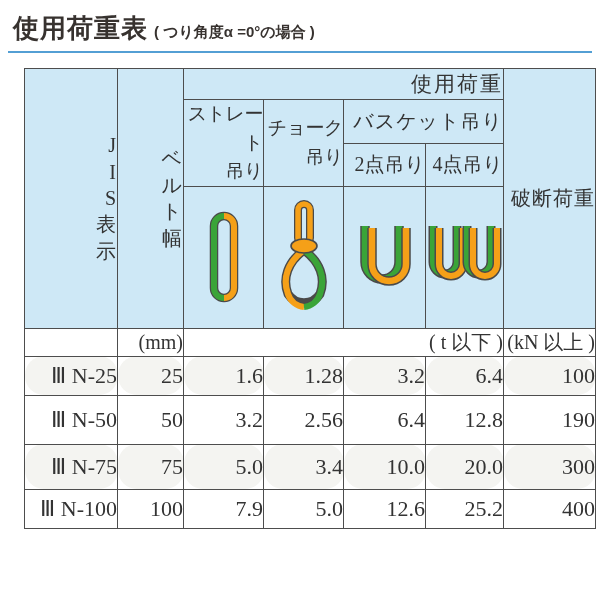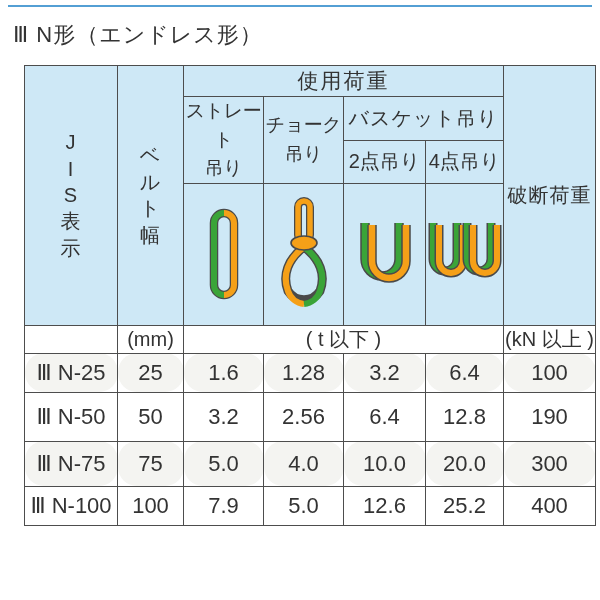--- a/index.html
+++ b/index.html
@@ -12,22 +12,22 @@
   .title-row{margin:11px 8px 0 13px;display:flex;align-items:baseline;white-space:nowrap;}
   .title{font-size:26px;font-weight:700;color:#37322f;letter-spacing:1px;}
   .title-note{font-size:15px;font-weight:700;color:#37322f;margin-left:6px;}
   .accent-line{height:2px;background:#539fd4;margin:5px 8px 0 8px;}
   .subtitle{margin:13px 0 0 13px;font-size:22px;color:#333;letter-spacing:1px;}
   table.spec{
     border-collapse:collapse;table-layout:fixed;
     margin:15px 0 0 24px;
   }
   table.spec td,table.spec th{
-    border:1px solid #4d4d4d;padding:0;text-align:center;vertical-align:middle;
-    font-weight:400;color:#333;overflow:hidden;
+    border:1px solid #4d4d4d;padding:0;text-align:right;vertical-align:middle;
+    font-weight:400;color:#333;overflow:hidden;font-family:Liberation Serif, serif;
   }
   .hd{background:#cee8f6;}
   .vtext{white-space:pre-line;line-height:1.32;font-size:20px;letter-spacing:1px;}
   .wrap2{white-space:pre-line;line-height:1.5;font-size:19px;letter-spacing:-0.5px;}
   .h-load{font-size:21px;letter-spacing:2px;}
   .h-basket{font-size:20px;letter-spacing:1px;}
   .h-point{font-size:20px;margin-top:37px;}
   .h-break{font-size:20px;letter-spacing:1px;margin-top:36px;}
   .unit-row td{background:#ffffff;font-size:20px;}
   .unit-break{font-size:19px;}
@@ -35,23 +35,26 @@
   tr.data.alt td{background:#f4f4f1;border-radius:19px;}
   tr.data.plain td{background:#ffffff;}
   .footnote{margin:9px 0 0 24px;font-size:20px;color:#333;letter-spacing:0.5px;}
   .icon-cell svg{display:block;margin:0 auto;}
 </style>
 </head>
 <body>
 
 <div class="page">
 
+  <div class="title-row">
+    <span class="title">使用荷重表</span>
+    <span class="title-note">( つり角度α =0°の場合 )</span>
+  </div>
   <div class="accent-line"></div>
 
-  <div class="subtitle">Ⅲ N形（エンドレス形）</div>
 
   <table class="spec">
     <colgroup>
       <col style="width:93px">
         <col style="width:66px">
         <col style="width:80px">
       <col style="width:80px">
         <col style="width:82px">
         <col style="width:78px">
       <col style="width:92px">
@@ -147,21 +150,21 @@
       <td>3.2</td>
       <td>2.56</td>
       <td>6.4</td>
       <td>12.8</td>
       <td>190</td>
     </tr>
     <tr class="data alt" style="height:45px">
       <td>Ⅲ N-75</td>
       <td>75</td>
       <td>5.0</td>
-      <td>4.0</td>
+      <td>3.4</td>
       <td>10.0</td>
       <td>20.0</td>
       <td>300</td>
     </tr>
     <tr class="data plain" style="height:39px">
       <td>Ⅲ N-100</td>
       <td>100</td>
       <td>7.9</td>
       <td>5.0</td>
       <td>12.6</td>

